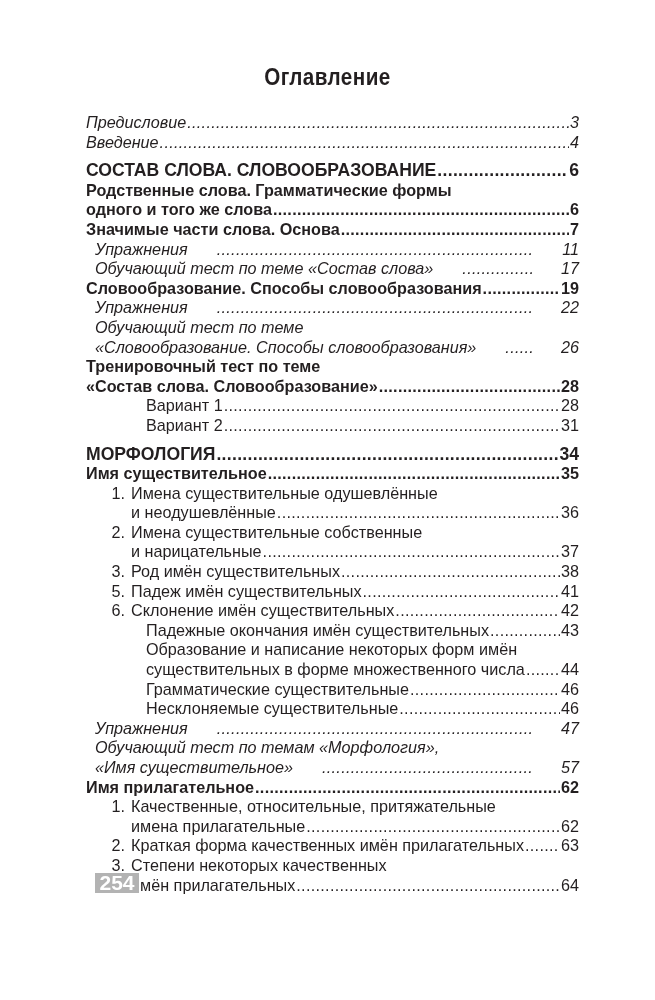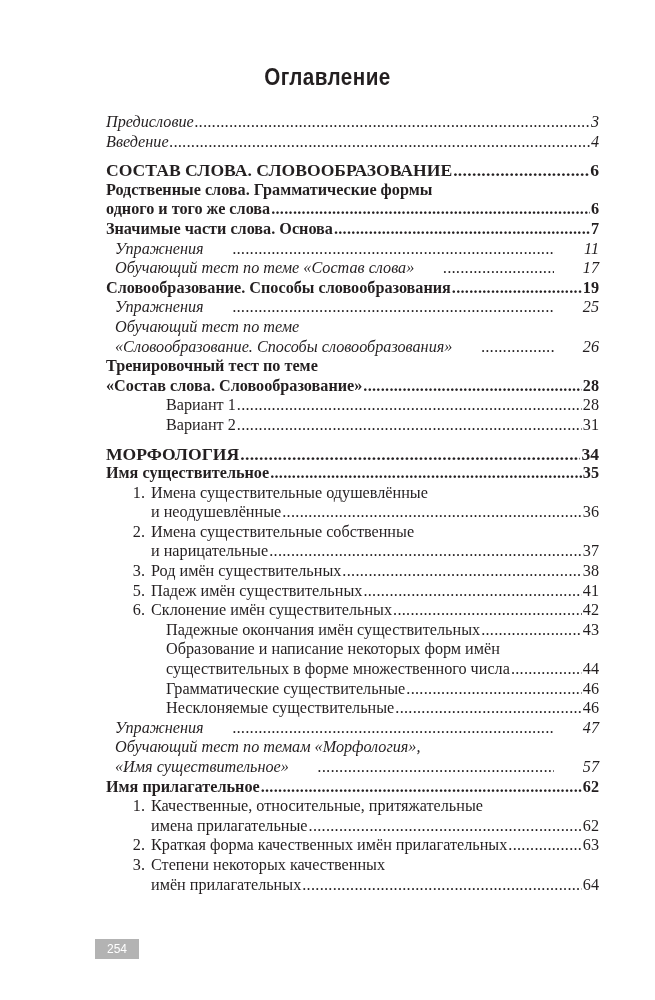--- a/index.html
+++ b/index.html
@@ -3,40 +3,40 @@
 <meta charset="utf-8">
 <style>
   html, body { margin:0; padding:0; background:#ffffff; }
   body { width:655px; height:1000px; position:relative; overflow:hidden; color:#231f20; }
   .title {
     position:absolute; top:63px; left:0; width:655px; text-align:center;
     font-family:"Liberation Sans", sans-serif; font-weight:bold; font-size:24px;
     letter-spacing:0.5px; color:#231f20; font-stretch:condensed;
     transform:scaleX(0.86);
   }
-  .toc { position:absolute; left:106px; top:113px; width:493px;
-    font-family:Liberation Serif, serif; font-size:16.2px; line-height:19.6px; }
+  .toc { position:absolute; left:86px; top:113px; width:493px;
+    font-family:Liberation Sans, sans-serif; font-size:16.2px; line-height:19.6px; }
   .row { display:flex; align-items:flex-end; white-space:nowrap; }
   .row .txt { flex:0 0 auto; }
   .row .dots { flex:1 1 auto; overflow:hidden; margin:0 1px; }
   .row .dots::after { content:"........................................................................................................................................................................................................................................"; letter-spacing:0.3px; }
   .row .pg { flex:0 0 auto; }
   .it { font-style:italic; }
   .b { font-weight:bold;text-align:center; }
   .big { font-size:17.6px; }
   .gap { height:9px; }
   .i1 { padding-left:9px;gap:28px; }
   .i2 { padding-left:60px; }
   .num { padding-left:20px; }
   .num .n { display:inline-block; width:19px; text-align:right; margin-right:6px; }
   .cont { padding-left:45px; }
   .badge {
-    position:absolute; left:95px; top:939px; width:44px; height:20px;
+    position:absolute; left:95px; top:873px; width:44px; height:20px;
     background:#b3b3b3; color:#ffffff; font-family:"Liberation Sans", sans-serif;
-    font-weight:normal; font-size:12px; line-height:20px; text-align:center;
+    font-weight:bold; font-size:21px; line-height:20px; text-align:center;
   }
 </style>
 </head>
 <body>
 
 <div class="title">Оглавление</div>
 
 <div class="toc">
   <div class="row it">
       <span class="txt">Предисловие</span>
@@ -78,21 +78,21 @@
       <span class="pg">17</span>
     </div>
   <div class="row b">
       <span class="txt">Словообразование. Способы словообразования</span>
       <span class="dots"></span>
       <span class="pg">19</span>
     </div>
   <div class="row it i1">
       <span class="txt">Упражнения</span>
       <span class="dots"></span>
-      <span class="pg">25</span>
+      <span class="pg">22</span>
     </div>
   <div class="row it i1 noleader">
       <span class="txt">Обучающий тест по теме</span>
     </div>
   <div class="row it i1">
       <span class="txt">«Словообразование. Способы словообразования»</span>
       <span class="dots"></span>
       <span class="pg">26</span>
     </div>
   <div class="row b noleader">

